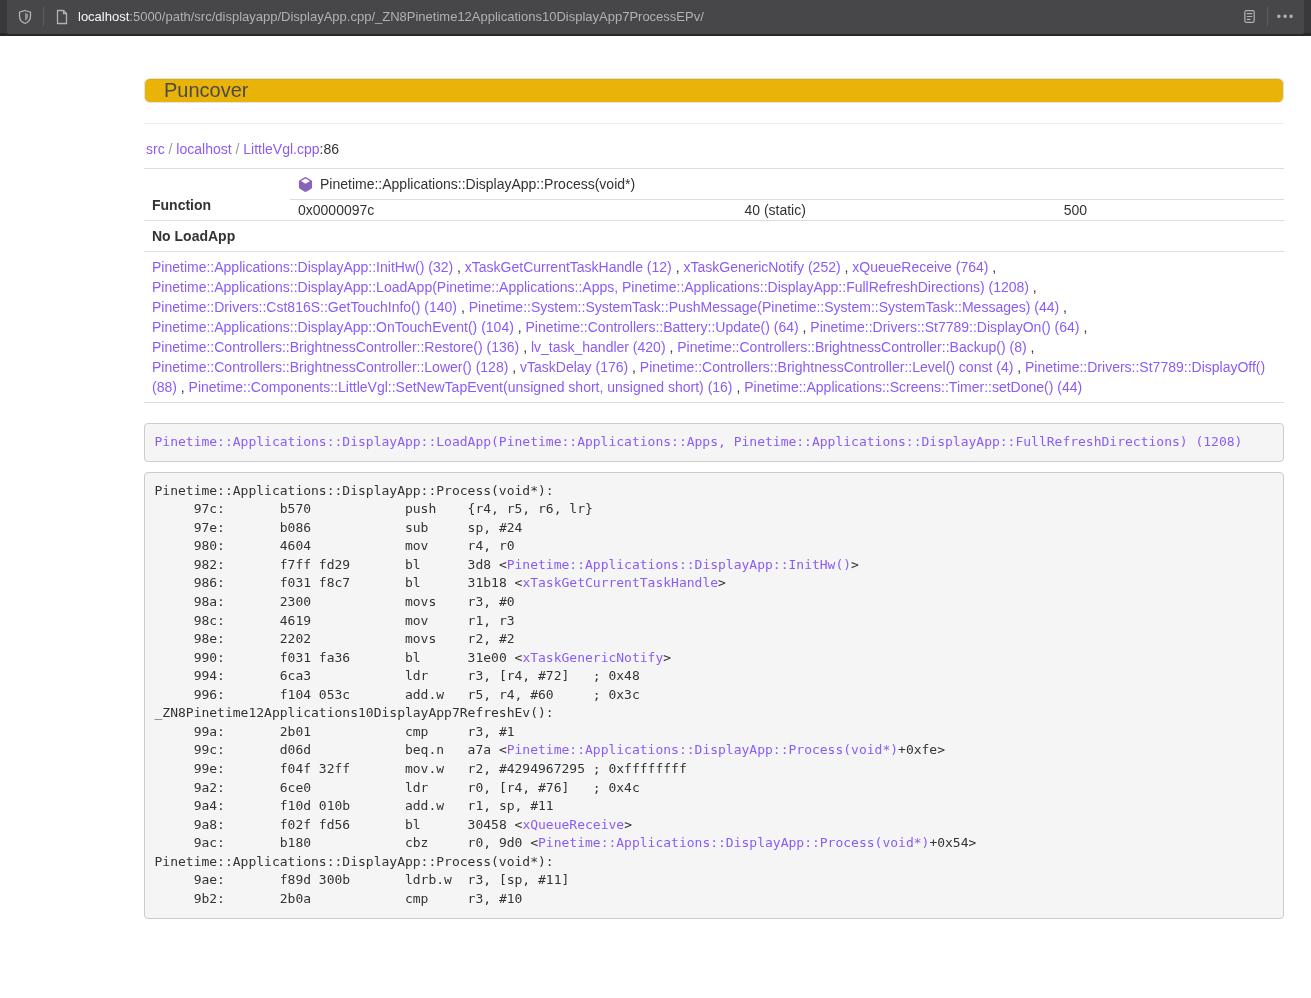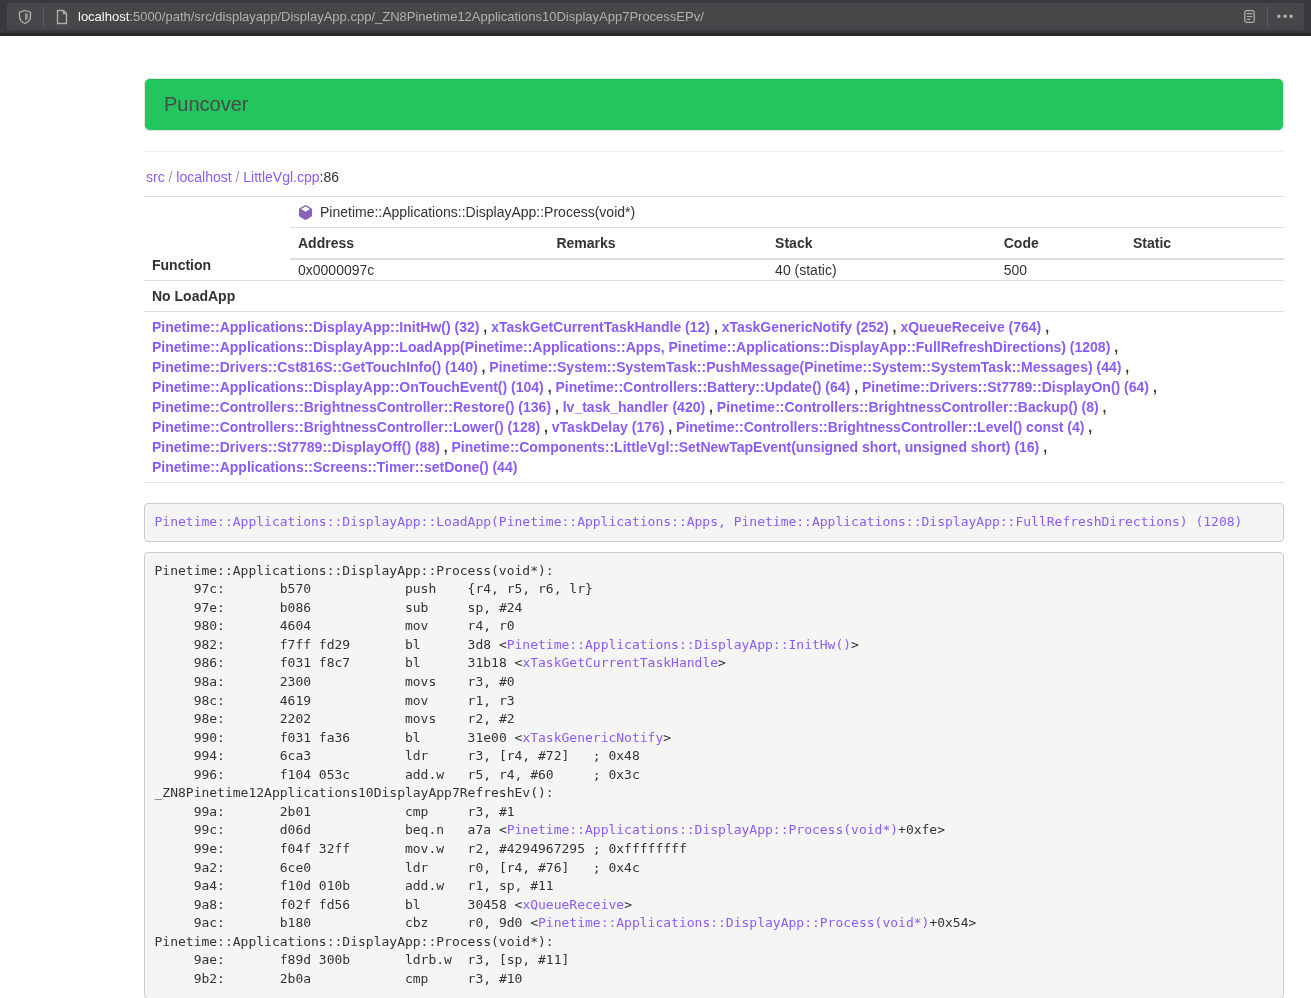--- a/index.html
+++ b/index.html
@@ -2,54 +2,54 @@
 <html><head>
 <meta charset="utf-8">
 <style>
   * { box-sizing: border-box; margin: 0; padding: 0; }
   html, body { width: 1311px; height: 998px; overflow: hidden; background: #fff; }
   body { font-family: "Liberation Sans", sans-serif; color: #333; }
 
   
   .browser-bar { height: 33px; background: #38383d; display: flex; align-items: center; padding: 0 7px; }
   .browser-bar-bottom { height: 3px; background: #28282c; }
-  .urlbar { flex: 1; height: 27px; background: #474749; border-radius: 2px; display: flex; align-items: center; padding: 0 8px; }
+  .urlbar { flex: 1; height: 35px; background: #474749; border-radius: 2px; display: flex; align-items: center; padding: 0 8px; }
   .urlbar .vdiv { width: 1px; height: 19px; background: #5c5c61; margin: 0 8px; }
   .urlbar-icon { display: flex; align-items: center; justify-content: center; width: 20px; height: 20px; cursor: pointer; }
   .urlbar-icon svg { display: block; }
   .url-text { flex: 1; font-size: 13px; color: #b1b1b3; white-space: nowrap; overflow: hidden; margin-left: 6px; }
   .url-host { color: #f9f9fa; }
   .dots { color: #b1b1b3; font-size: 12px; letter-spacing: 2px; line-height: 1; }
 
   
   .container { margin-left: 144px; width: 1140px; }
   .well {
     margin-top: 42px; margin-bottom: 20px;
-    background: #22c55e; border: 1px solid #e3e3e3; border-radius: 6px;
-    padding: 14px 19px; font-size: 20px; color: #4a4a4a;
+    background: #eab308; border: 1px solid #e3e3e3; border-radius: 6px;
+    padding: 0 19px; font-size: 20px; color: #4a4a4a;
     box-shadow: inset 0 1px 1px rgba(0,0,0,.05);
   }
   hr.rule { border: 0; border-top: 1px solid #eee; margin: 0 0 17px 0; }
   .breadcrumb { font-size: 14px; margin: 12px 0 11px 2px; }
   .bc-sep { color: #999; }
   .link { color: #8b5cf6; text-decoration: none; cursor: pointer; }
 
   
   .fn-table { width: 100%; border-top: 1px solid #ddd; font-size: 14px; }
   .fn-row { display: flex; border-bottom: 1px solid #ddd; align-items: flex-end; }
   .fn-label { width: 146px; flex: 0 0 146px; font-weight: bold; padding: 5px 4px 5px 8px; white-space: nowrap; line-height: 20px; }
   .fn-content { flex: 1; min-width: 0; }
   .fn-name-line { padding: 5px 8px; line-height: 20px; border-bottom: 1px solid #ddd; display: flex; align-items: center; }
   .fn-icon { margin-right: 7px; display: inline-flex; }
   .sub-table { width: 100%; border-collapse: collapse; font-size: 14px; }
   .sub-table th { text-align: left; font-weight: bold; padding: 5px 8px; border-bottom: 2px solid #ddd; line-height: 20px; }
   .sub-table td { padding: 0 8px; line-height: 20px; margin-top: 15px; }
   .col-address { width: 26%; } .col-remarks { width: 22%; } .col-stack { width: 23%; }
   .col-code { width: 13%; } .col-static { width: 16%; }
-  .callees-cell { padding: 5px 8px; line-height: 20px; font-weight: bold; }
+  .callees-cell { padding: 5px 8px; line-height: 20px; }
 
   
   pre.codebox {
     background: #f5f5f5; border: 1px solid #ccc; border-radius: 4px;
     padding: 9px 9.5px; font-family: "DejaVu Sans Mono", "Liberation Mono", monospace;
     font-size: 13px; line-height: 1.42857; color: #333;
     white-space: pre; tab-size: 8; -moz-tab-size: 8;
     overflow: hidden; margin-bottom: 10px;
   }
   .highlight-box { margin-top: 20px; }
@@ -105,27 +105,20 @@
         <div class="fn-name-line">
           <span class="fn-icon">
             <svg width="15" height="15" viewBox="0 0 16 16" fill="#8963ba">
               <path d="M8.878.392a1.75 1.75 0 0 0-1.756 0l-5.25 3.045A1.75 1.75 0 0 0 1 4.951v6.098c0 .624.332 1.2.872 1.514l5.25 3.045a1.75 1.75 0 0 0 1.756 0l5.25-3.045c.54-.313.872-.89.872-1.514V4.951c0-.624-.332-1.2-.872-1.514ZM7.875 1.69a.25.25 0 0 1 .25 0l4.63 2.685L8 7.133 3.245 4.375ZM2.5 5.677v5.372c0 .09.047.171.125.216l4.625 2.683V8.432Zm6.25 8.271 4.625-2.683a.25.25 0 0 0 .125-.216V5.677L8.75 8.432Z"></path>
             </svg>
           </span>
           <span>Pinetime::Applications::DisplayApp::Process(void*)</span>
         </div>
         <table class="sub-table">
           <tbody>
-              <tr>
-            <th class="col-address">Address</th>
-            <th class="col-remarks">Remarks</th>
-            <th class="col-stack">Stack</th>
-            <th class="col-code">Code</th>
-            <th class="col-static">Static</th>
-          </tr>
           <tr>
             <td>0x0000097c</td>
             <td></td>
             <td>40 (static)</td>
             <td>500</td>
             <td></td>
           </tr>
         </tbody>
           </table>
       </div>

